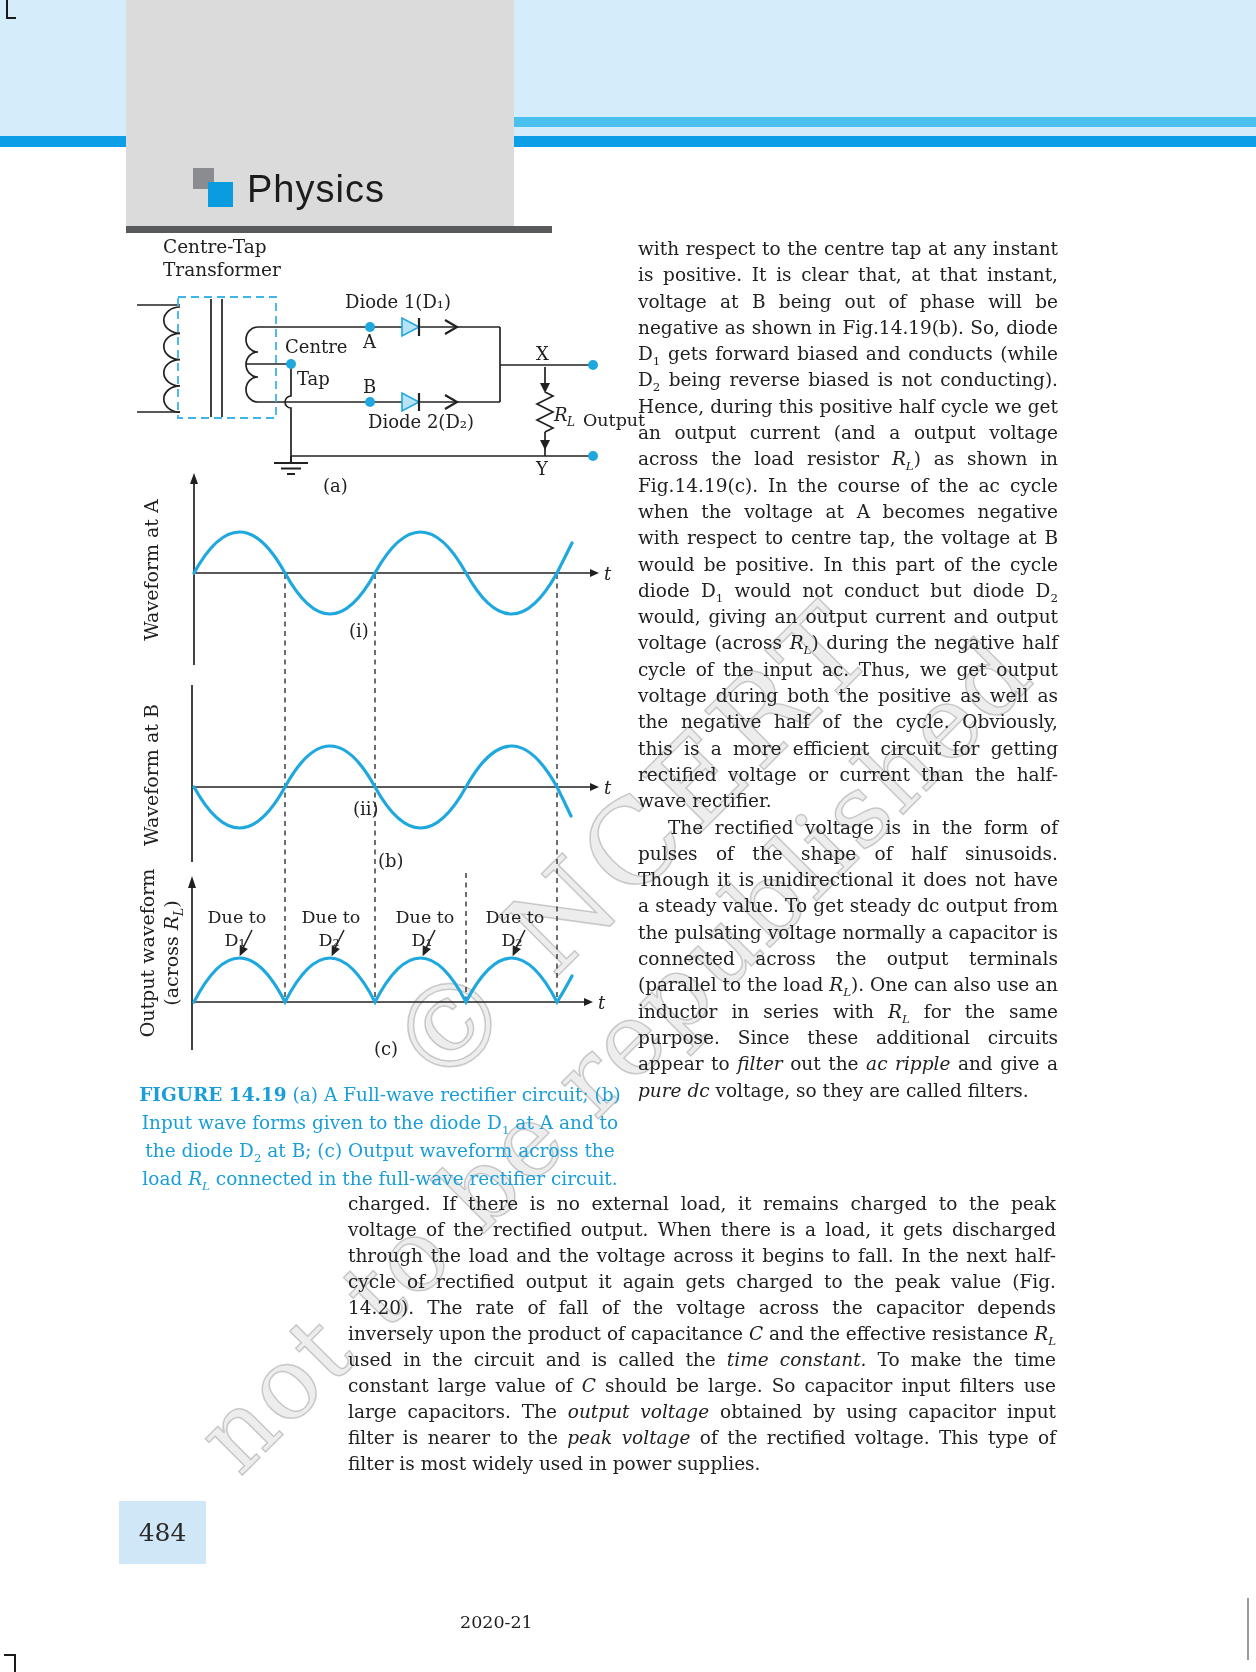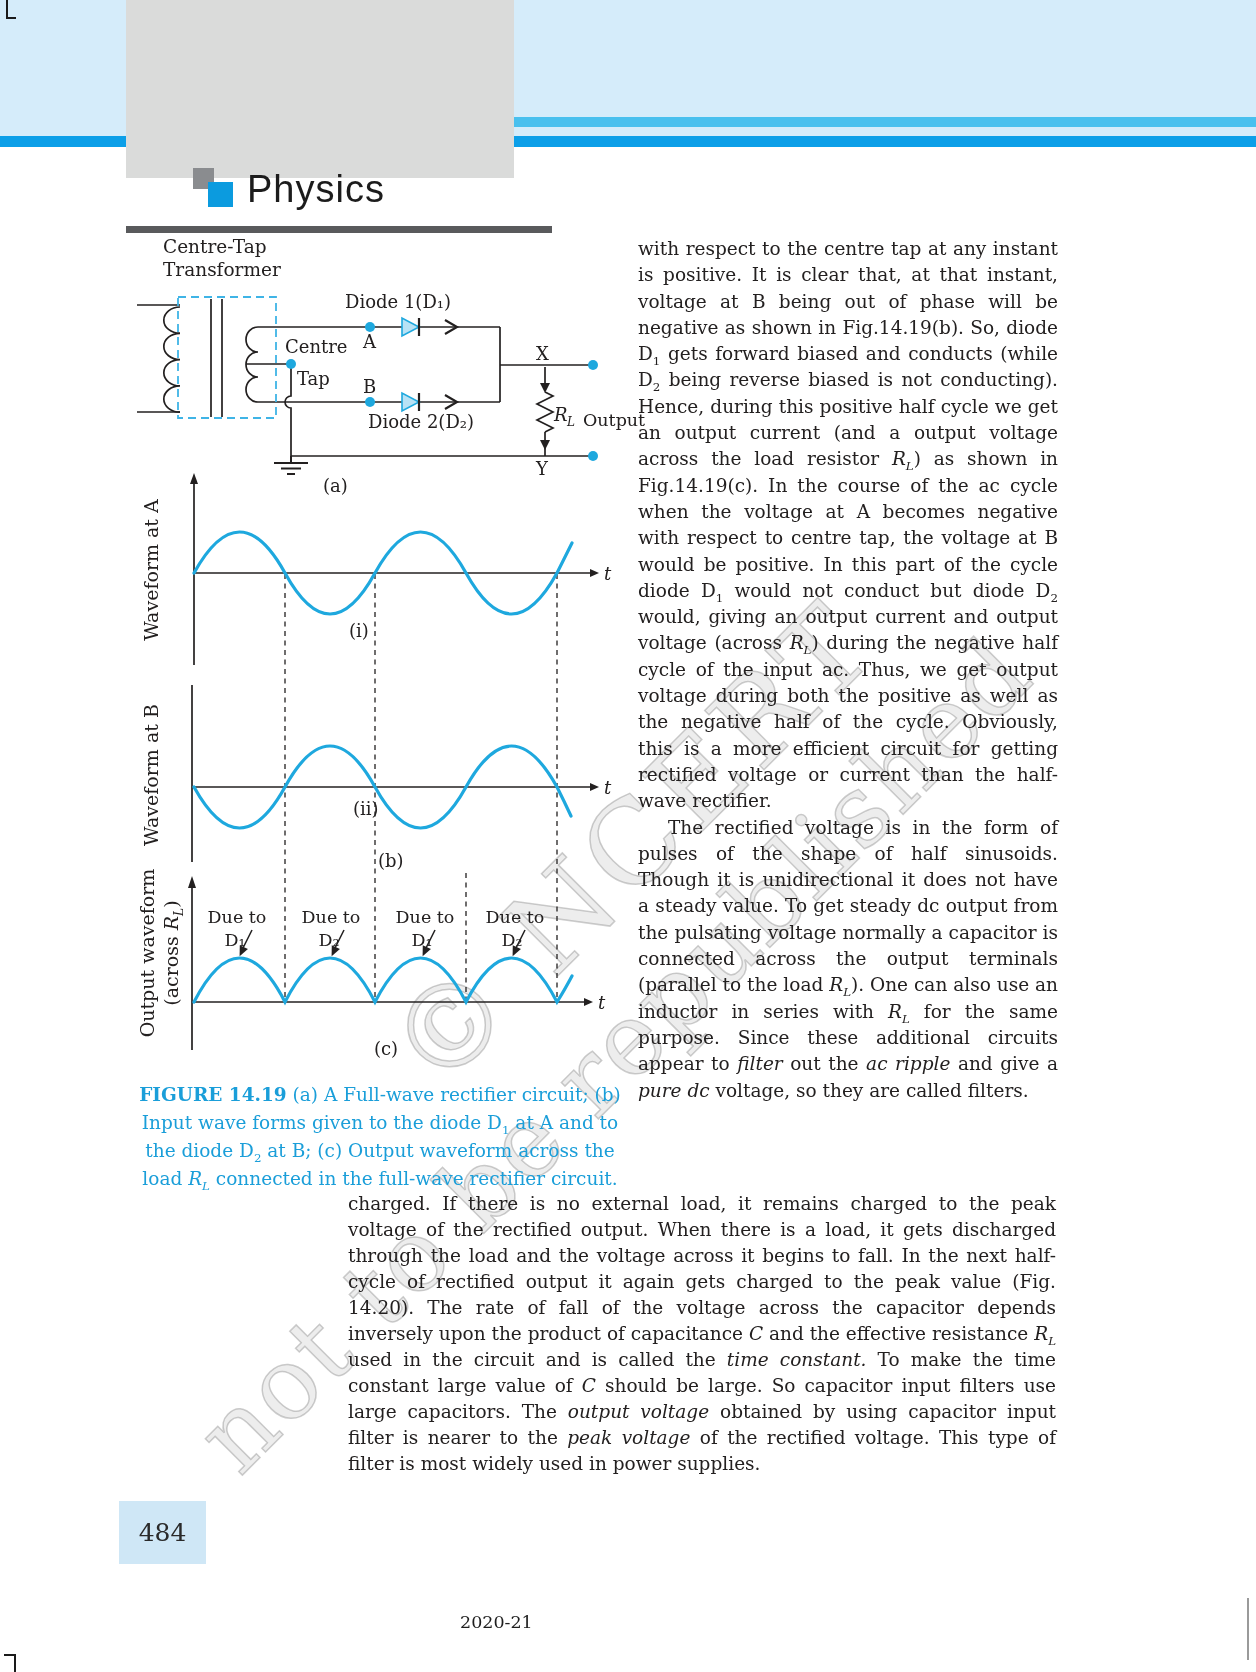--- a/index.html
+++ b/index.html
@@ -2,21 +2,21 @@
 <html><head>
 <meta charset="utf-8">
 <style>
   html,body{margin:0;padding:0;background:#fff;}
   .page{position:relative;width:1256px;height:1672px;background:#ffffff;overflow:hidden;
         font-family:"DejaVu Serif",serif;color:#232020;}
   
   .band-light{position:absolute;left:0;top:0;width:1256px;height:136px;background:#d5ecfa;}
   .band-mid{position:absolute;left:512px;top:117px;width:744px;height:10px;background:#49c0ee;}
   .band-dark{position:absolute;left:0;top:136px;width:1256px;height:11px;background:#0c9fe8;}
-  .header-box{position:absolute;left:126px;top:0;width:388px;height:178px;background:#dadbda;}
+  .header-box{position:absolute;left:126px;top:0;width:388px;height:226px;background:#dadbda;}
   .header-underline{position:absolute;left:126px;top:226px;width:426px;height:7px;background:#595a5c;}
   .logo-sq-gray{position:absolute;left:67px;top:168px;width:21px;height:21px;background:#8a8c8f;}
   .logo-sq-blue{position:absolute;left:82px;top:182px;width:25px;height:25px;background:#0b9bdf;}
   .book-title{position:absolute;left:121px;top:168px;font-family:"Liberation Sans",sans-serif;
               font-size:38px;font-weight:400;letter-spacing:1px;color:#1c1c1c;}
   
   .wm{position:absolute;left:0;top:0;width:1256px;height:1672px;pointer-events:none;}
   .wm span{position:absolute;white-space:nowrap;font-family:"DejaVu Serif",serif;
            color:rgba(145,145,145,0.16);-webkit-text-stroke:1.5px rgba(125,125,125,0.38);
            transform-origin:0 50%;transform:rotate(-45deg);}

